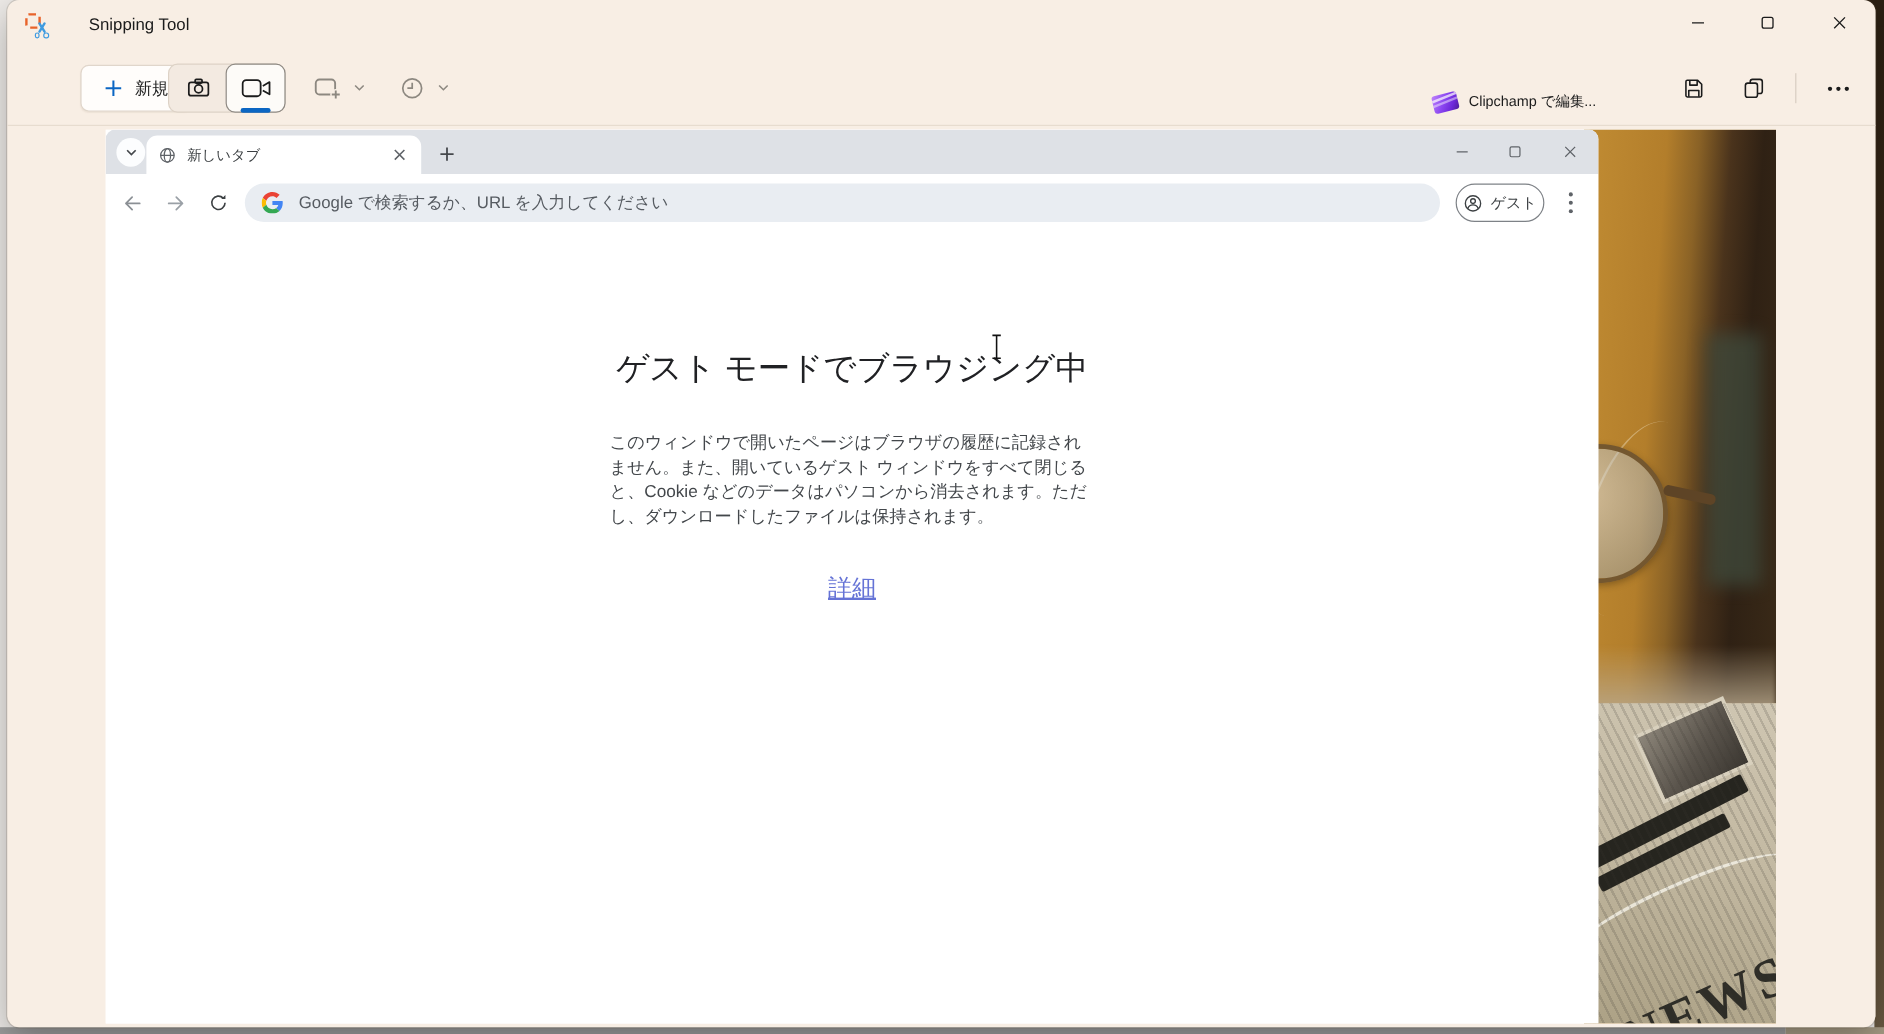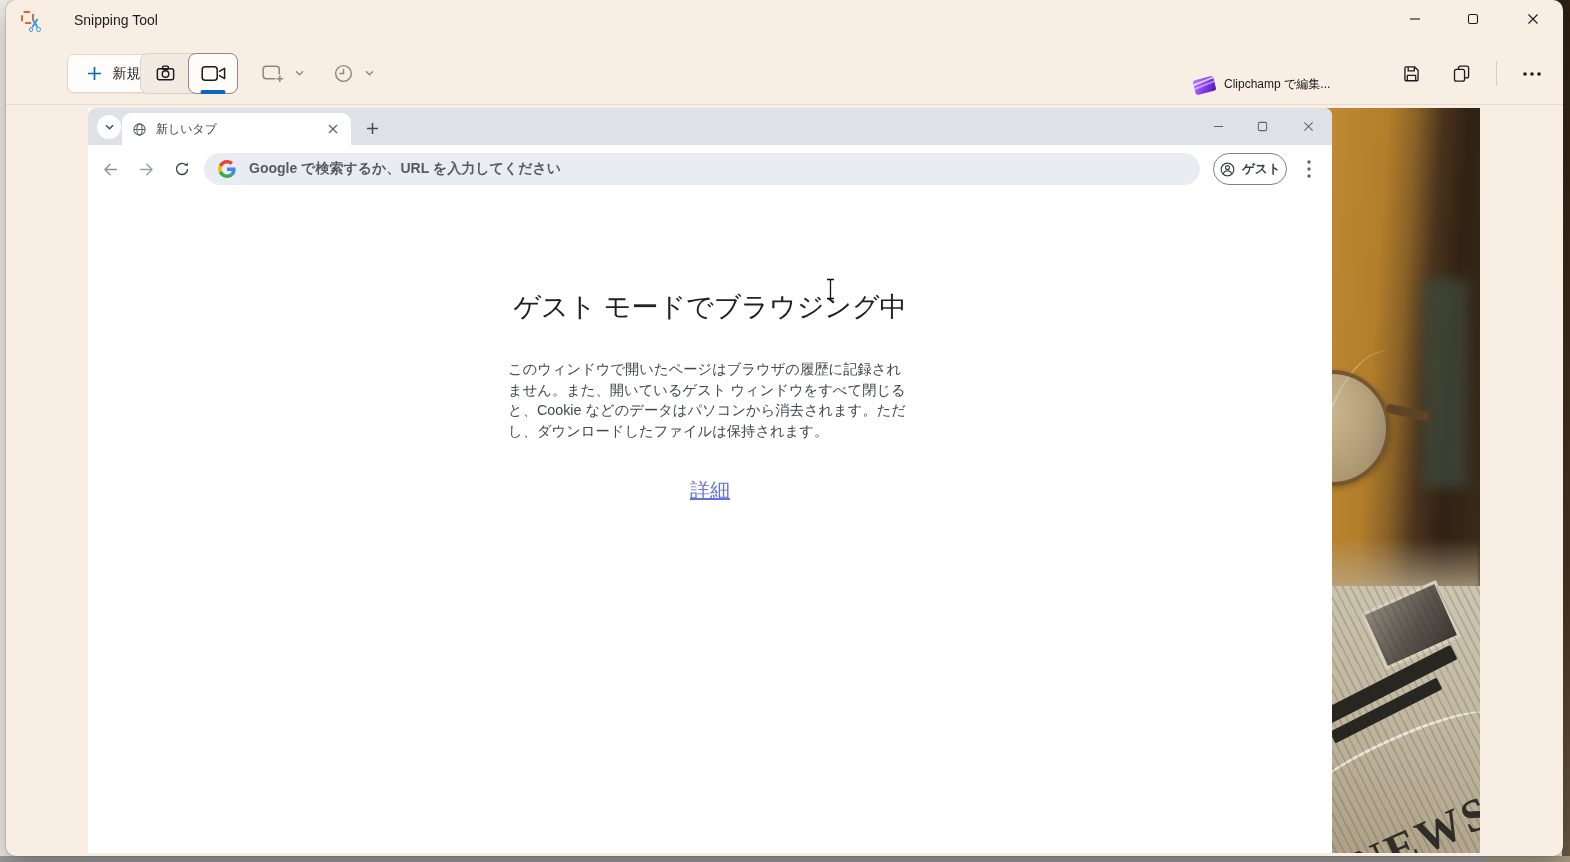--- a/index.html
+++ b/index.html
@@ -99,21 +99,21 @@
     display:flex; align-items:center; justify-content:center; color:#45484c; }
   .tab { position:absolute; left:34px; top:5px; width:229px; height:32px; background:#fff; border-radius:9px 9px 0 0;
     display:flex; align-items:center; padding:0 10px; gap:9px;font-family:Liberation Mono, monospace; }
   .tab-title { font-size:12px; color:#3c4043; flex:1; }
   .tab-close { width:17px; height:17px; display:flex; align-items:center; justify-content:center; color:#5f6368; }
   .newtab { position:absolute; left:272px; top:8px; width:25px; height:25px; border-radius:50%;
     display:flex; align-items:center; justify-content:center; color:#45484c; }
   .cwin { position:absolute; top:0; width:44px; height:37px; display:flex; align-items:center; justify-content:center; color:#5f6368; }
   .cwin-min { left:1108px; } .cwin-max { left:1152px; } .cwin-close { left:1198px; }
 
-  .cbar { position:absolute; left:0; top:37px; width:100%; height:48px; background:#fff;font-weight:bold; }
+  .cbar { position:absolute; left:0; top:37px; width:100%; height:48px; background:#fff; }
   .nav-ic { position:absolute; top:10px; width:28px; height:28px; display:flex; align-items:center; justify-content:center; }
   .nav-back { left:8px; color:#8b9095; } .nav-fwd { left:44px; color:#9aa0a6; } .nav-reload { left:80px; color:#3c4043; }
   .omnibox { position:absolute; left:116px; top:8px; width:996px; height:32px; background:#e9edf2; border-radius:16px;
     display:flex; align-items:center; padding:0 14px; gap:13px; }
   .omni-text { font-size:14px; color:#565b61; }
   .guest-pill { position:absolute; left:1125px; top:8px; width:74px; height:32px; border:1px solid #7e8287; border-radius:16px;
     display:flex; align-items:center; justify-content:center; gap:6px; color:#3c4043; font-size:12.5px; }
   .kebab { position:absolute; left:1212px; top:10px; width:18px; height:28px; display:flex; align-items:center; justify-content:center; color:#5f6368; }
 
   .page { position:absolute; left:0; top:85px; width:100%; bottom:0; background:#fff; }

